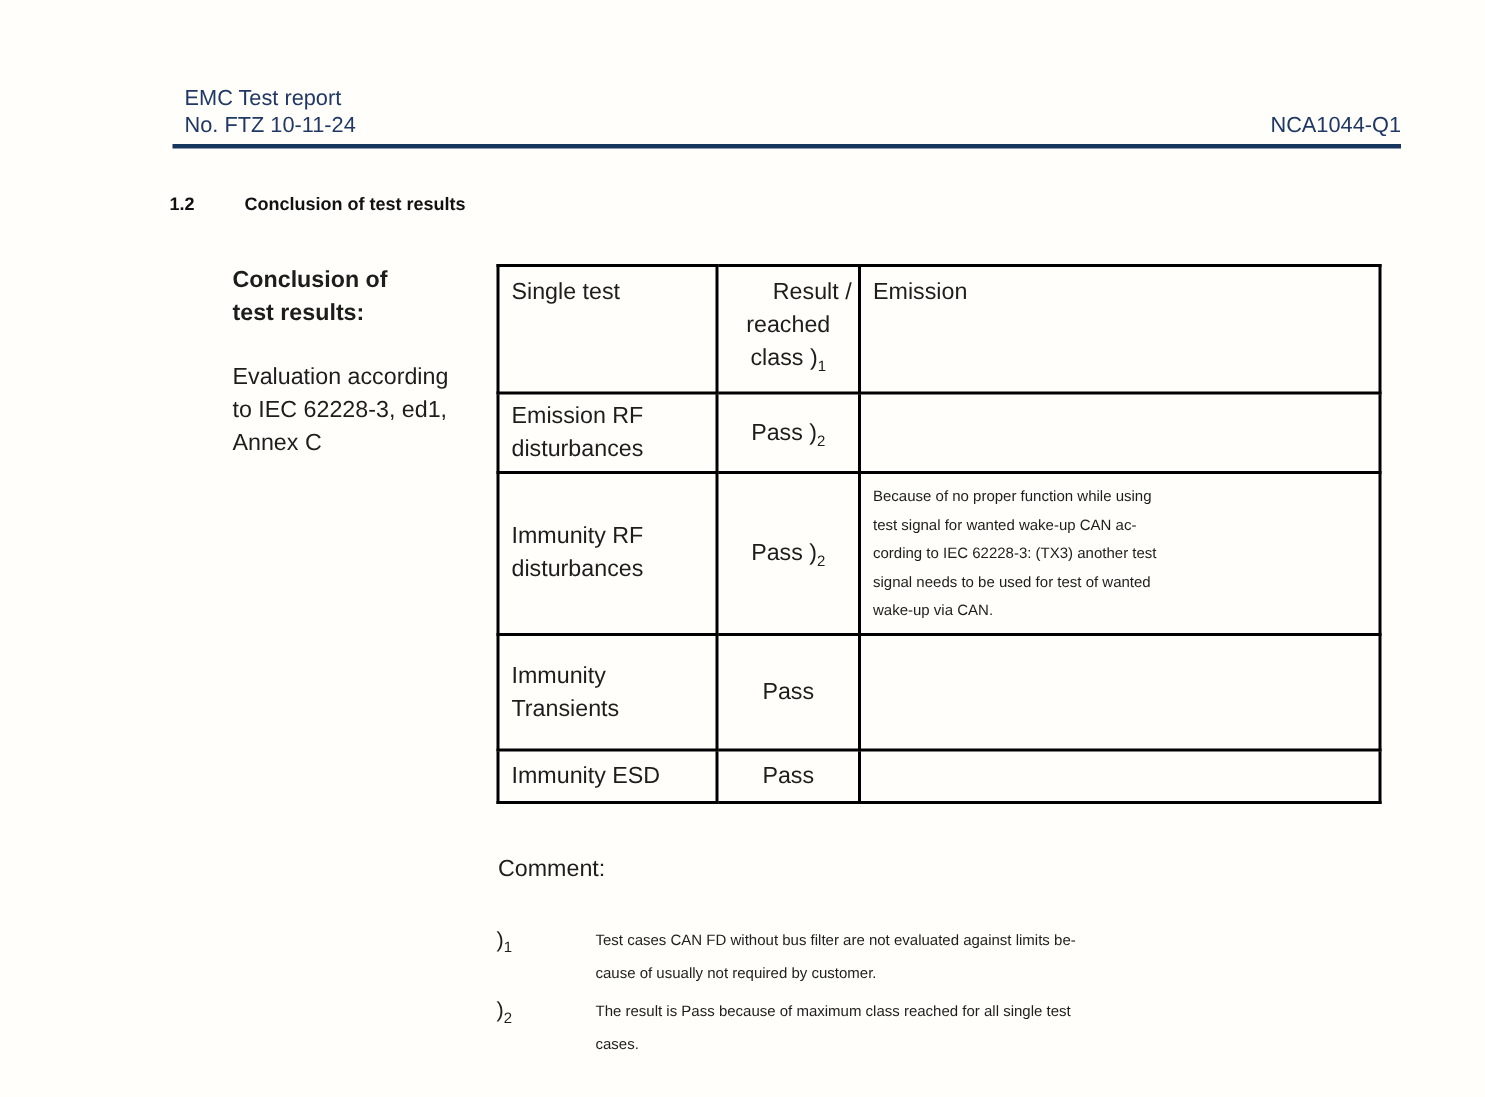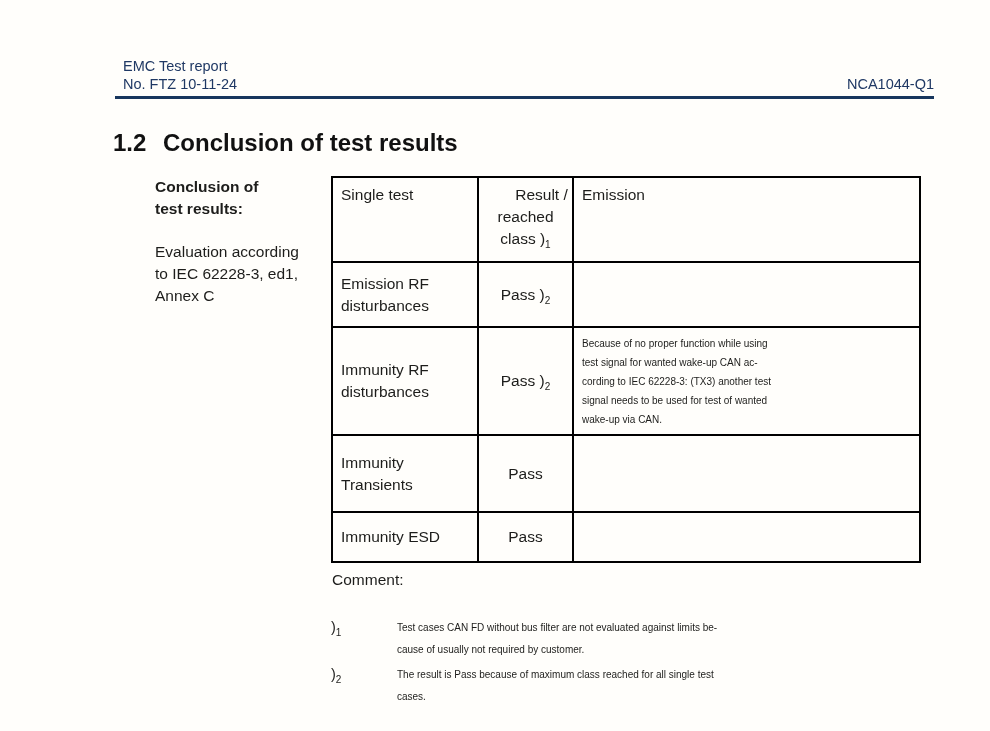--- a/index.html
+++ b/index.html
@@ -23,21 +23,21 @@
     font-size: 14.5px; line-height: 18px; color: #1F3864; text-align: right;
   }
   .hdr-rule {
     position: absolute; left: 115px; top: 96px;
     width: 819px; height: 3px; background: #17365D;
   }
 
   
   .section-heading {
     position: absolute; left: 113px; top: 129px;
-    font-size: 24px; font-weight: bold; color: #111;
+    font-size: 12px; font-weight: bold; color: #111;
     display: flex;
   }
   .section-heading .num { width: 50px; }
 
   
   .sidebar { position: absolute; left: 123px; top: 176px; width: 205px; }
   .sidebar-label { font-size: 15.5px; font-weight: bold; line-height: 22px; }
   .sidebar-note { margin-top: 21px; font-size: 15.5px; line-height: 22px; }
 
   
@@ -50,24 +50,24 @@
     font-size: 15.5px; line-height: 22px;
     vertical-align: middle;
     overflow: hidden;
   }
   .results-table tr.hdr td { vertical-align: top; padding-top: 6px; }
   .results-table td.c1 { padding-left: 8px; padding-right: 4px; }
   .results-table td.c2 { text-align: center; }
   .results-table td.c3 { padding-left: 8px; padding-right: 6px; }
   .results-table td.c3.small { font-size: 10px; line-height: 19px; }
   tr.r-hdr  { height: 85px; }
-  tr.r-0    { height: 65px; }
+  tr.r-0    { height: 53px; }
   tr.r-1    { height: 108px; }
   tr.r-2    { height: 77px; }
-  tr.r-3    { height: 50px; }
+  tr.r-3    { height: 35px; }
   sub { font-size: 10px; line-height: 0; }
 
   
   .comment-label {
     position: absolute; left: 332px; top: 571px;
     font-size: 15.5px; color: #1d1d1b;
   }
   .footnotes {
     position: absolute; left: 331px; top: 617px; width: 620px;
     display: flex; flex-direction: column; gap: 4px;

